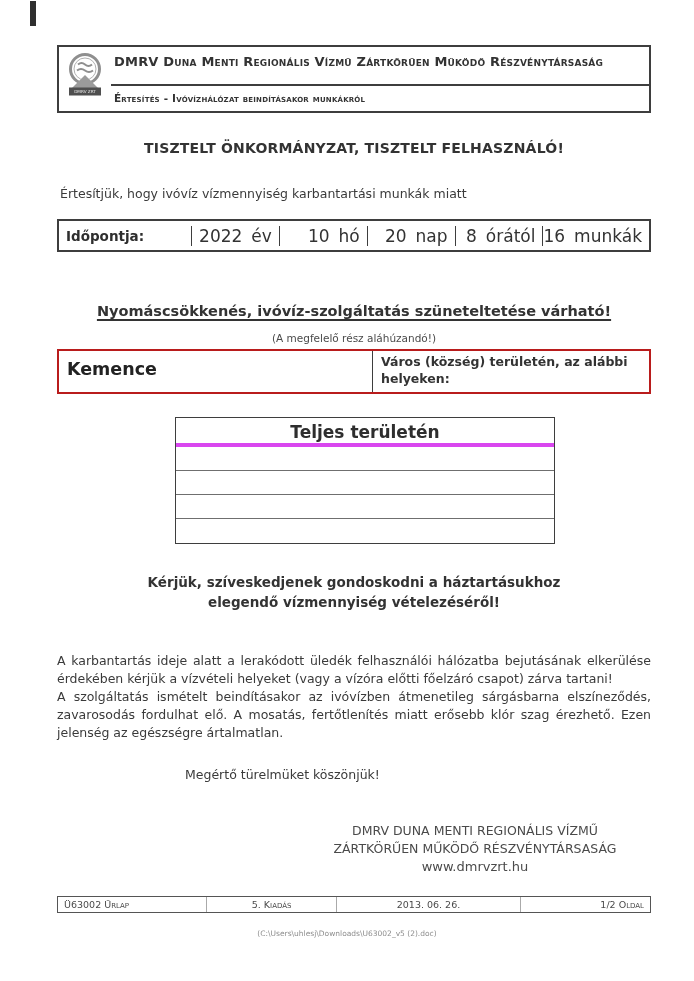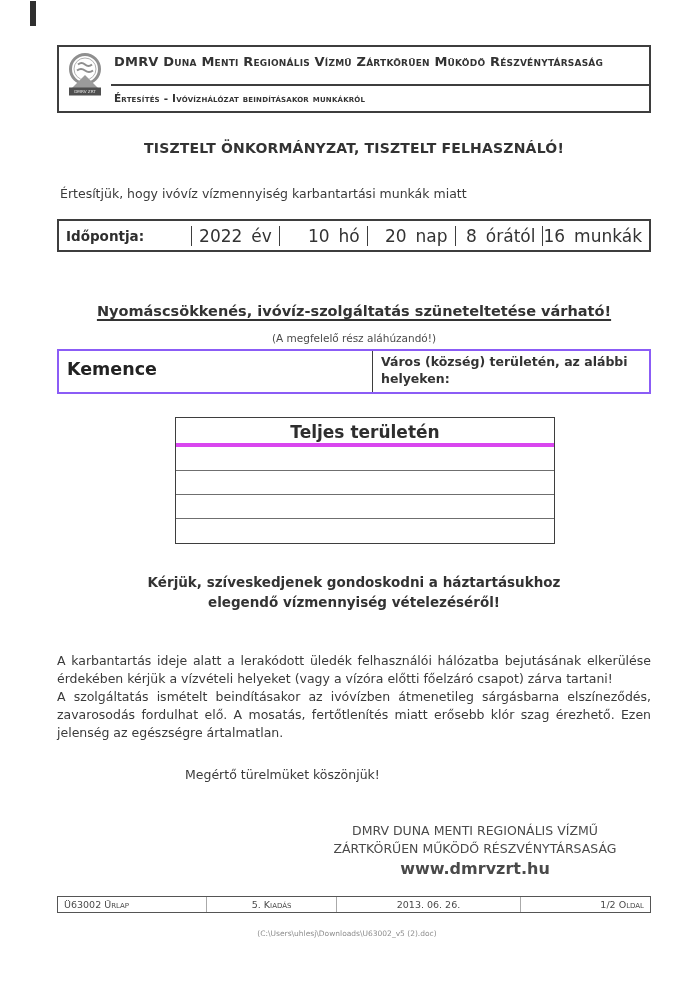--- a/index.html
+++ b/index.html
@@ -27,41 +27,41 @@
   .sched-label { width:132px; display:flex; align-items:center; padding-left:7px; font-weight:bold; font-size:13.5px; color:#2e2e2e; }
   .sched-cell { flex:1; display:flex; align-items:center; justify-content:flex-end; padding-right:7px;
     font-size:17px; border-left:1.5px solid #3e3e3e; color:#333; }
   .sched-cell .unit { margin-left:9px; }
 
   .warning-heading { position:absolute; left:57px; top:287px; width:594px; text-align:center; font-weight:bold; font-size:14.5px;
     color:#333; text-decoration:underline; text-decoration-thickness:1.5px; text-underline-offset:3px; white-space:nowrap;margin-top:16px; }
   .warning-note { position:absolute; left:57px; top:308px; width:594px; text-align:center; font-size:10.5px; color:#4a4a4a;margin-top:24px; }
 
   
-  .location { position:absolute; left:57px; top:349px; width:594px; min-height:45px; border:2px solid #8b5cf6; display:flex; }
+  .location { position:absolute; left:57px; top:349px; width:594px; min-height:45px; border:2px solid #b91c1c; display:flex; }
   .loc-left { width:313px; padding:8px 4px 6px 8px; font-weight:bold; font-size:17.5px; color:#222; }
   .loc-right { flex:1; border-left:1.5px solid #3e3e3e; padding:3px 12px 4px 8px; font-weight:bold; font-size:12.5px; line-height:1.35; color:#333; }
 
   
   .places { position:absolute; left:175px; top:417px; width:380px; border:1.5px solid #3e3e3e; background:#fff; }
   .places-header { height:29px; line-height:29px; text-align:center; font-weight:bold; font-size:17px; color:#2e2e2e; border-bottom:4px solid #d946ef; }
   .places-row { height:24px; border-bottom:1px solid #6f6f6f; }
   .places-row:last-child { border-bottom:none; }
 
   .request { position:absolute; left:57px; top:572px; width:594px; text-align:center; font-weight:bold; font-size:13.5px; line-height:1.5; color:#333; }
   .request span { display:inline-block; max-width:470px; }
 
   .para { position:absolute; left:57px; width:594px; font-size:12.5px; line-height:1.42; text-align:justify; color:#3a3a3a; }
   .para1 { top:631px;margin-top:21px; }
   .para2 { top:688px; }
 
   .thanks { position:absolute; left:185px; top:767px; font-size:12.5px; color:#3a3a3a; }
 
   .signature { position:absolute; left:310px; top:822px; width:330px; text-align:center; font-size:12.5px; line-height:1.42; color:#4a4a4a; }
-  .signature .website { font-size:16px;font-weight:bold; }
+  .signature .website { font-size:13px; }
 
   
   .footer-bar { position:absolute; left:57px; top:896px; width:594px; height:17px; border:1.5px solid #555;
     display:flex; align-items:center; font-variant:small-caps; font-size:9.5px; color:#4a4a4a; background:#fff; }
   .fcell { height:100%; display:flex; align-items:center; }
   .fcell-form { width:25%; padding-left:6px; }
   .fcell-edition { width:22%; justify-content:center; border-left:1px solid #aaa; }
   .fcell-date { width:31%; justify-content:center; border-left:1px solid #aaa; }
   .fcell-page { flex:1; justify-content:flex-end; padding-right:6px; border-left:1px solid #aaa; }
 

